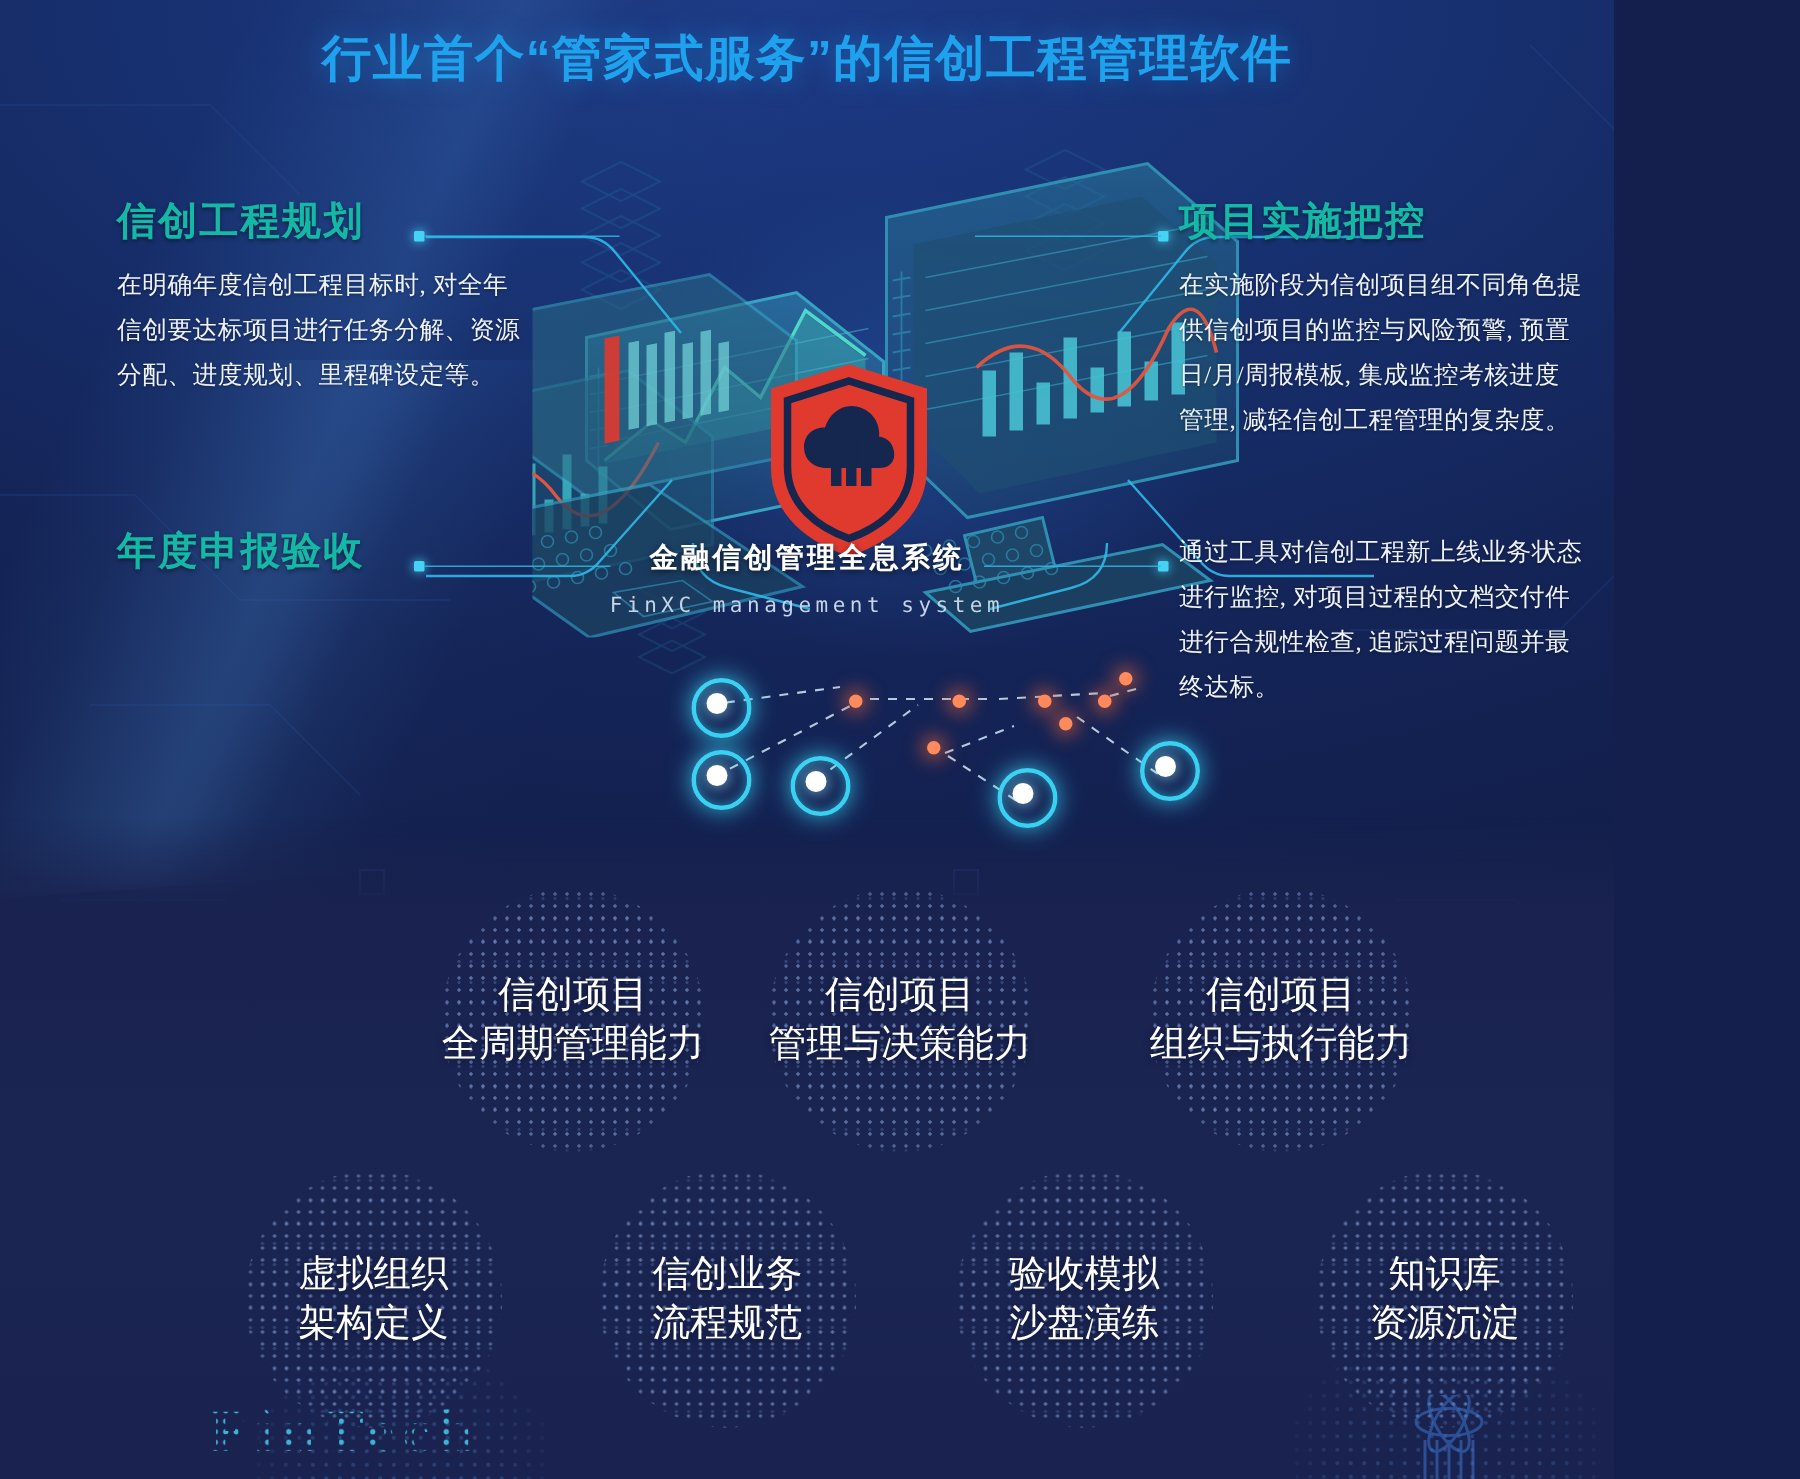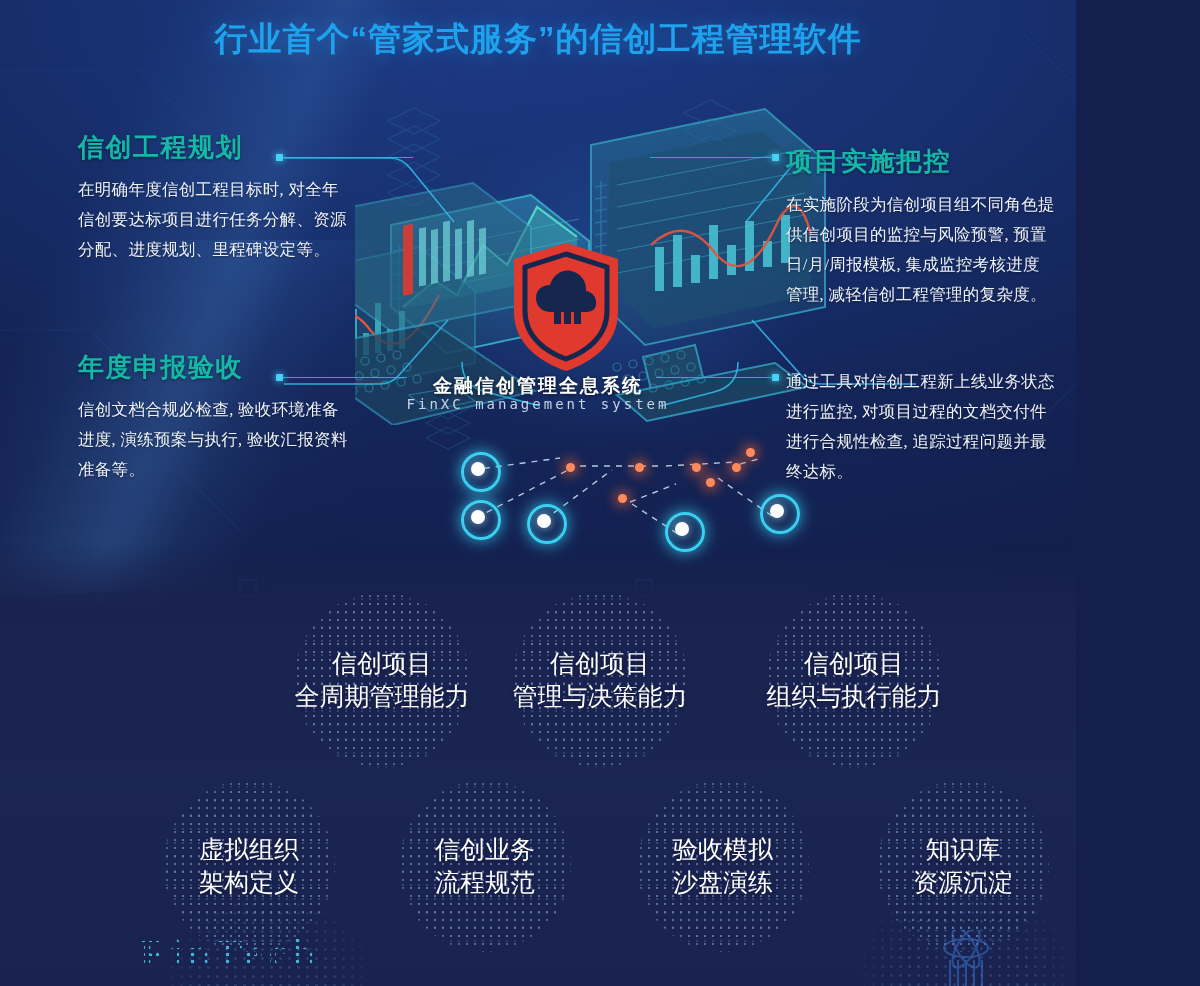--- a/index.html
+++ b/index.html
@@ -57,34 +57,34 @@
   .b-head{
     font-size:26px;font-weight:bold;color:#14b8a6;letter-spacing:1.5px;
     line-height:1.1;margin:0 0 13px 0;white-space:nowrap;
     text-shadow:0 1px 3px rgba(0,0,0,.45);
   }
   .b-body{
     font-size:16.5px;color:#eef3fb;line-height:30px;letter-spacing:.3px;
     text-shadow:0 1px 2px rgba(0,0,0,.4);
   }
   .b-body div{white-space:nowrap;font-family:Liberation Serif, serif;}
-  .block.right .b-head,.block.right .b-body{text-align:left;margin-top:14px;}
+  .block.right .b-head,.block.right .b-body{text-align:left;}
 
   
   .conn{position:absolute;height:1px;background:#2fb9e8;opacity:.85;}
   .conn-dot{position:absolute;width:7px;height:7px;background:#45d2f5;border-radius:1px;
             box-shadow:0 0 7px #45d2f5;}
 
   
   .iso{position:absolute;left:355px;top:95px;width:480px;height:330px;}
 
   
   .shield{position:absolute;left:508px;top:240px;width:116px;height:134px;}
   .sys-name{
-    position:absolute;left:0;right:0;top:373px;text-align:center;
+    position:absolute;left:0;right:0;top:359px;text-align:center;
     font-size:19px;font-weight:bold;color:#ffffff;letter-spacing:2px;
     text-shadow:0 1px 4px rgba(0,0,0,.6);
   }
   .sys-sub{
     position:absolute;left:0;right:0;top:396px;text-align:center;
     font-size:14px;color:#c6d4e6;letter-spacing:3px;
     font-family:"DejaVu Sans Mono","Liberation Mono",monospace;
   }
 
   
@@ -411,25 +411,20 @@
       <div>供信创项目的监控与风险预警, 预置</div>
       <div>日/月/周报模板, 集成监控考核进度</div>
       <div>管理, 减轻信创工程管理的复杂度。</div>
     </div>
   </div>
   <div class="conn-dot" style="left:772px;top:154px;"></div>
   <div class="conn" style="left:650px;top:157px;width:124px;"></div>
 
   <div class="block left b-bl">
     <div class="b-head">年度申报验收</div>
-    <div class="b-body">
-      <div>信创文档合规必检查, 验收环境准备</div>
-      <div>进度, 演练预案与执行, 验收汇报资料</div>
-      <div>准备等。</div>
-    </div>
   </div>
   <div class="conn-dot" style="left:276px;top:374px;"></div>
   <div class="conn" style="left:283px;top:377px;width:124px;"></div>
 
   <div class="block right b-br">
     <div class="b-body">
       <div>通过工具对信创工程新上线业务状态</div>
       <div>进行监控, 对项目过程的文档交付件</div>
       <div>进行合规性检查, 追踪过程问题并最</div>
       <div>终达标。</div>

